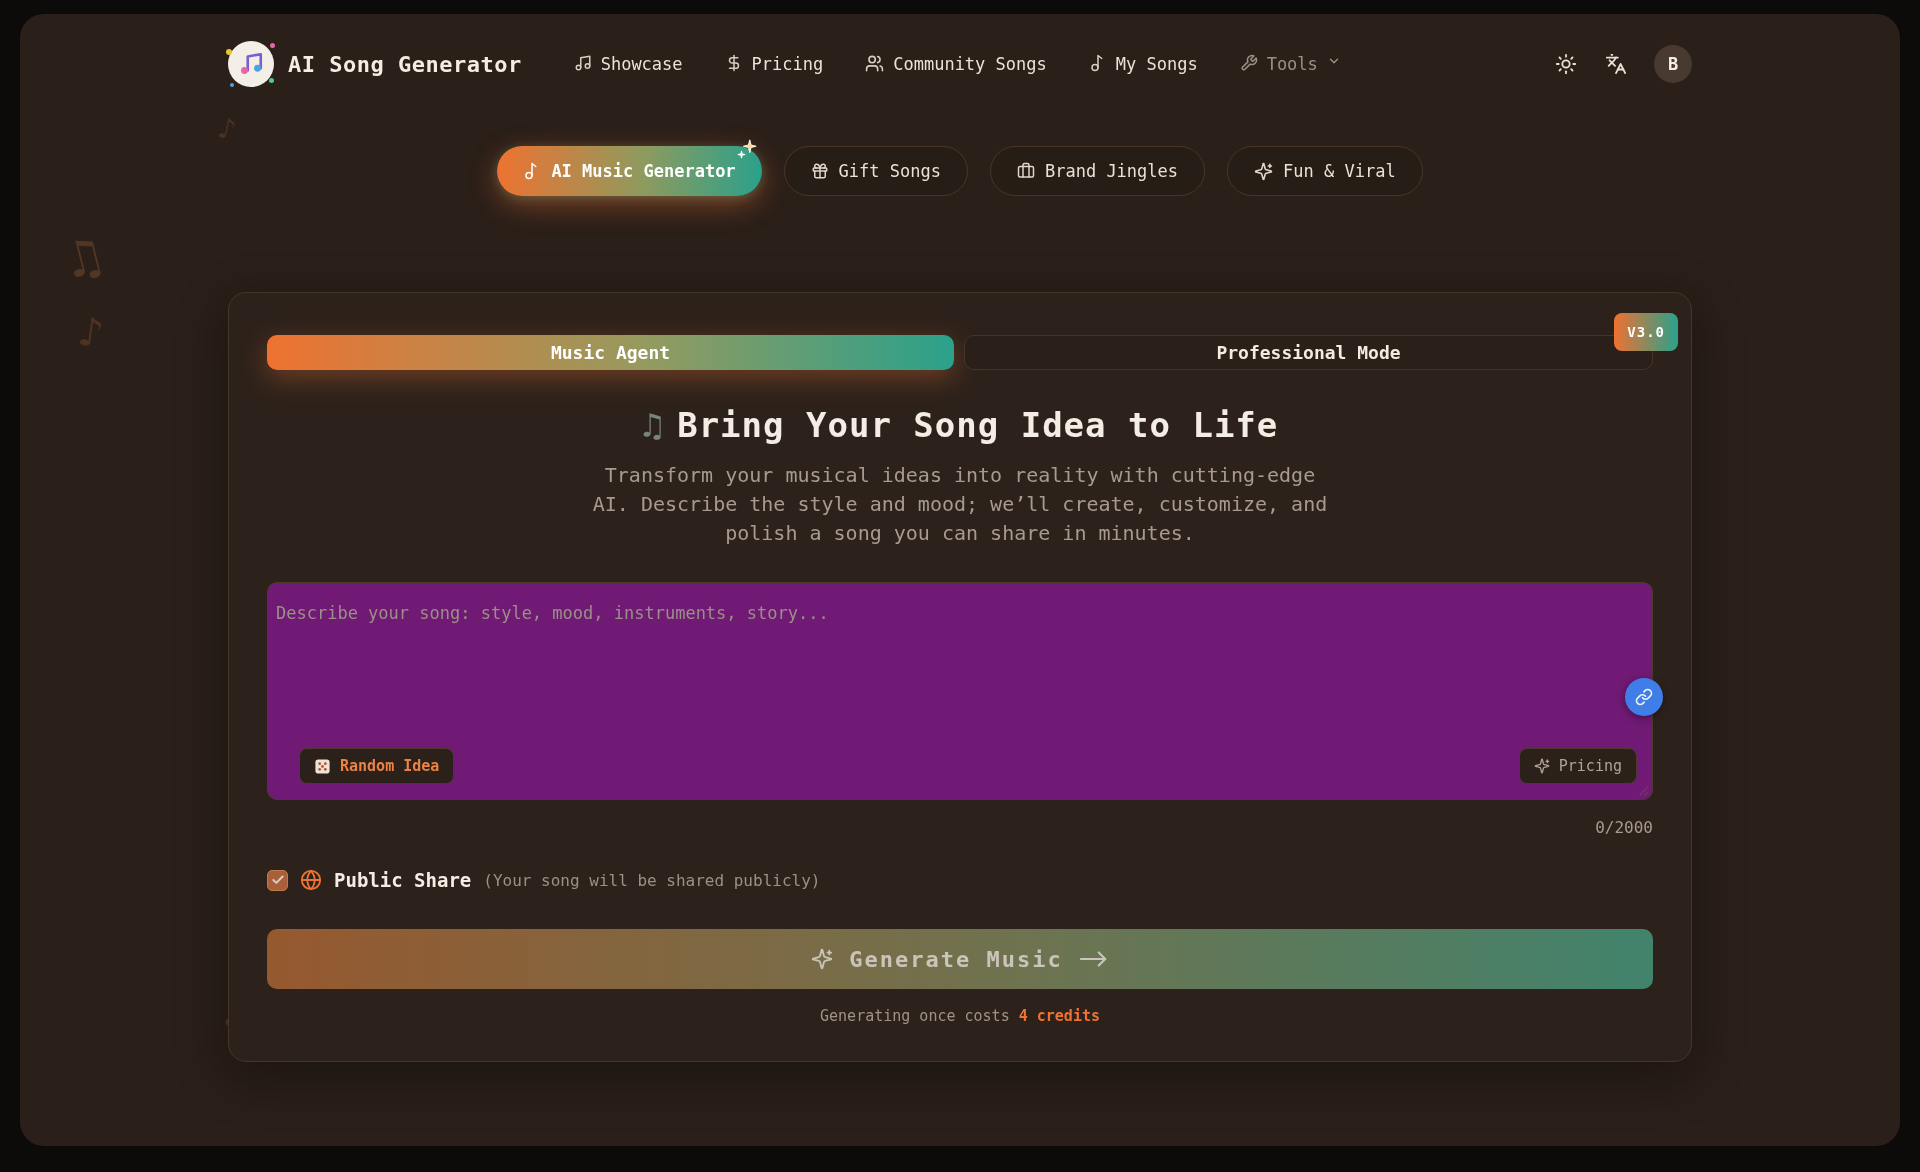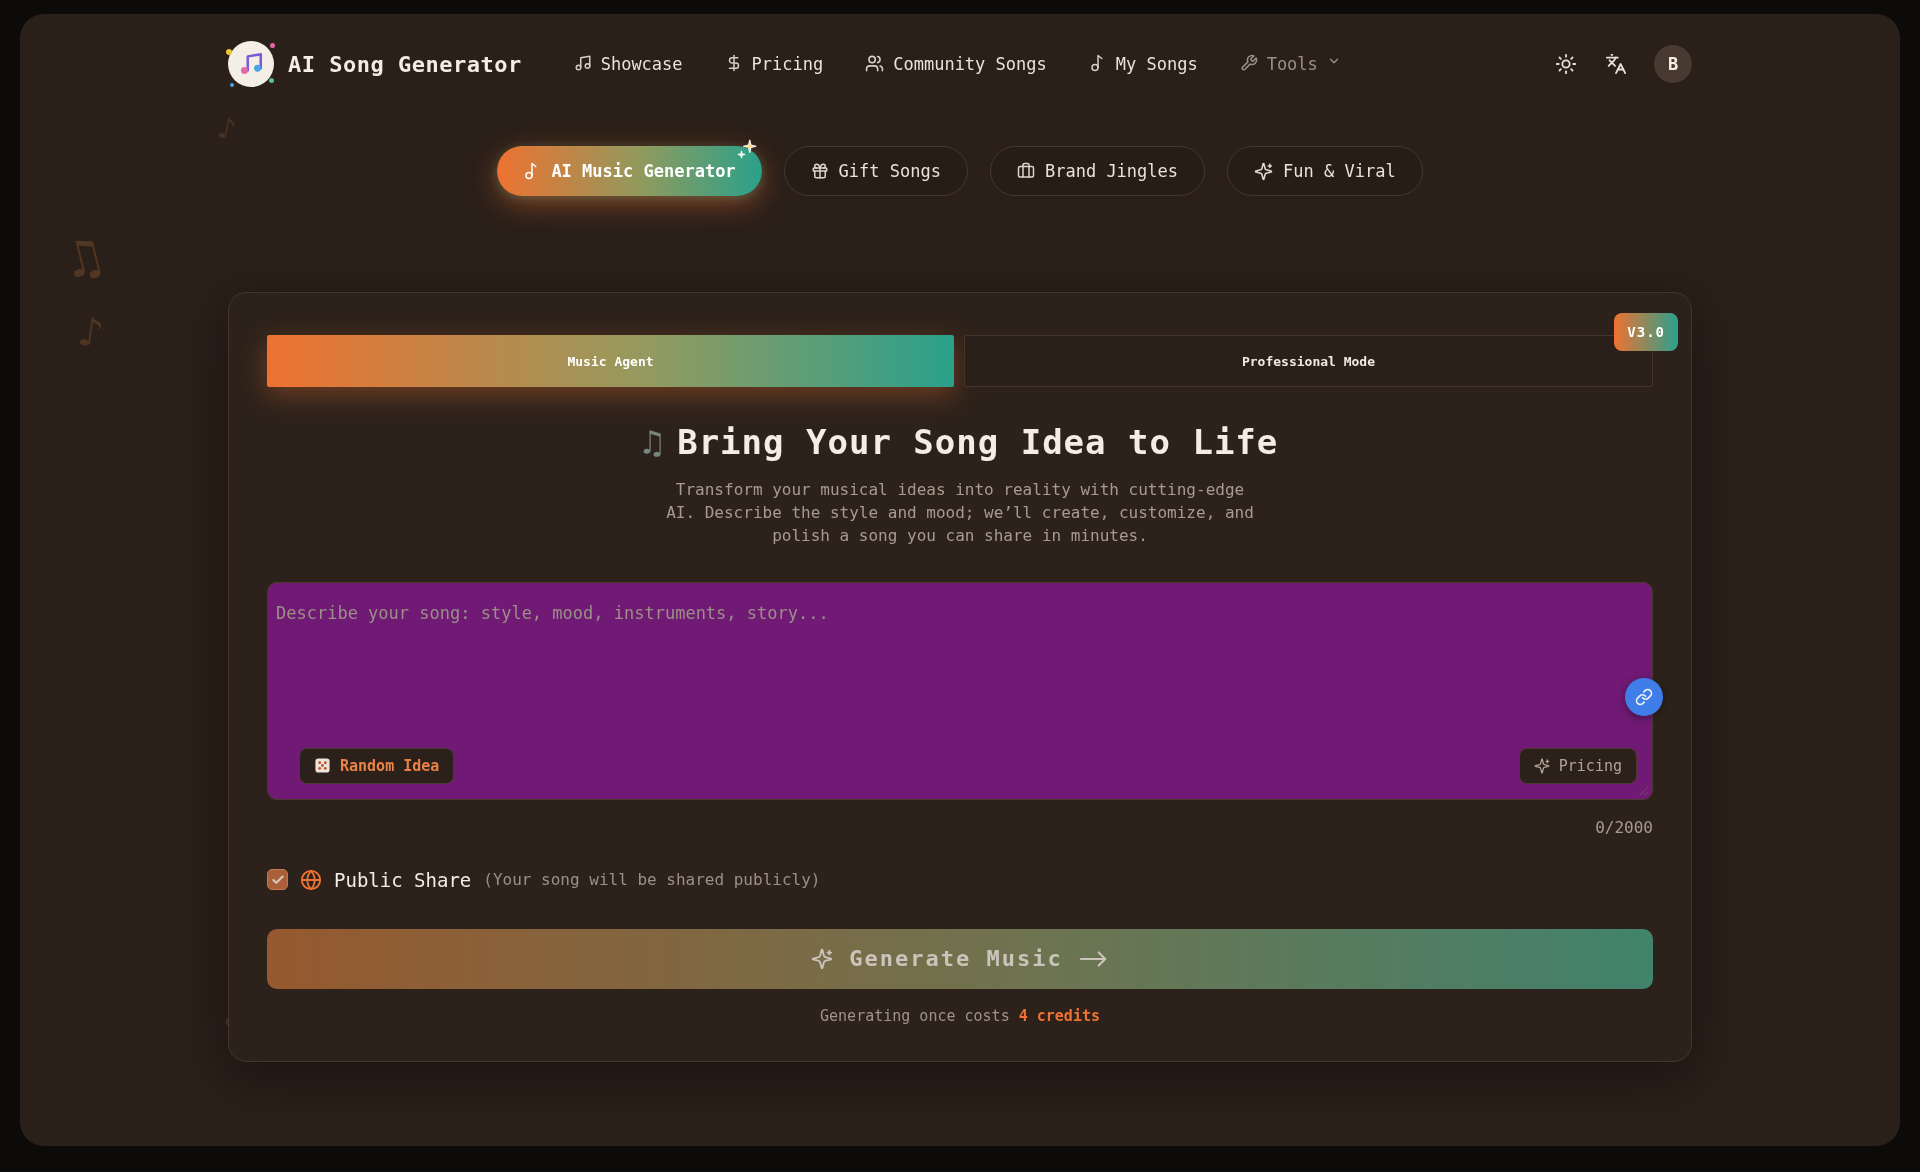--- a/index.html
+++ b/index.html
@@ -37,29 +37,29 @@
   .tab .sparkle-deco { position:absolute; top:-8px; right:4px; }
 
   
   .card { width:1464px; margin:96px auto 0; position:relative; background:#2d221b;
           border:1px solid #463627; border-radius:18px; padding:42px 38px 36px;
           box-shadow:0 14px 50px rgba(0,0,0,.35); }
   .version-badge { position:absolute; top:20px; right:13px; padding:11px 13px; border-radius:8px;
           background:linear-gradient(90deg,#ee7231,#2aa18b); color:#fff; font-size:14px; font-weight:bold; letter-spacing:1px; }
 
   .modes { display:flex; gap:10px; }
-  .mode-btn { flex:1; height:52px; border-radius:2px; display:flex; align-items:center; justify-content:center;
-              font-size:13px; font-weight:bold; cursor:pointer; }
+  .mode-btn { flex:1; height:35px; border-radius:10px; display:flex; align-items:center; justify-content:center;
+              font-size:18px; font-weight:bold; cursor:pointer; }
   .mode-btn.agent { background:linear-gradient(90deg,#ee7231 0%, #959a5f 55%, #2aa18b 100%); color:#fff;
               box-shadow:0 8px 26px rgba(236,113,48,.35); }
   .mode-btn.pro { background:#2a1f19; border:1px solid #44352a; color:#f2ebe1; }
 
   .headline { margin-top:35px; text-align:center; font-size:34px; font-weight:bold; color:#f3ede5; letter-spacing:1px; }
   .headline .note-emoji { color:#77867d; margin-right:14px; font-weight:normal; }
-  .subtitle { margin-top:16px; text-align:center; font-size:16px; line-height:1.45; color:#a79b90; }
+  .subtitle { margin-top:16px; text-align:center; font-size:20px; line-height:1.45; color:#a79b90; }
 
   .prompt-wrap { margin-top:34px; position:relative; height:218px; }
   .prompt { width:100%; height:100%; background:#701a75; border:1px solid #4c3b2d; border-radius:10px;
             padding:20px 8px; font-family:"DejaVu Sans Mono", monospace; font-size:17px; color:#e8e0d5;
             resize:none; outline:none; }
   .prompt::placeholder { color:#9b9086; }
   .prompt-wrap .pill-btn { position:absolute; bottom:16px; height:36px; display:flex; align-items:center; gap:9px;
             padding:0 14px; border-radius:8px; border:1px solid #4c3b2d; background:#2c211a; cursor:pointer; font-size:15px; }
   .random-btn { left:32px; color:#ea8246; font-weight:bold; }
   .preview-btn { right:16px; color:#b0a499; }
@@ -67,21 +67,21 @@
   .link-bubble { position:absolute; right:-10px; top:96px; width:38px; height:38px; border-radius:50%;
             background:#3f7de8; display:flex; align-items:center; justify-content:center; cursor:pointer;
             box-shadow:0 2px 8px rgba(0,0,0,.4); }
   .resize-corner { position:absolute; right:3px; bottom:3px; }
 
   .char-counter { margin-top:18px; text-align:right; font-size:16px; color:#a79b90; }
 
   .share-row { margin-top:32px; display:flex; align-items:center; gap:12px; }
   .checkbox { width:21px; height:21px; border-radius:5px; background:#a9603a; border:1px solid #c07a4b;
               display:flex; align-items:center; justify-content:center; cursor:pointer; }
-  .share-label { font-size:19px; font-weight:normal; color:#f3ede5; }
+  .share-label { font-size:19px; font-weight:bold; color:#f3ede5; }
   .share-note { font-size:16px; color:#9b9086; }
 
   .generate-btn { margin-top:38px; height:60px; border-radius:10px; width:100%;
               background:linear-gradient(90deg,#96592f 0%, #6e7350 55%, #41836c 100%);
               display:flex; align-items:center; justify-content:center; gap:16px; cursor:pointer; }
   .generate-btn span { font-size:22px; font-weight:bold; letter-spacing:2px; color:#cbc4bb; }
   .generate-btn svg { stroke:#cbc4bb; }
   .credits-line { margin-top:18px; text-align:center; font-size:15px; color:#9f9387; }
   .credits-line b { color:#ee7231; font-weight:bold; }
 </style>

